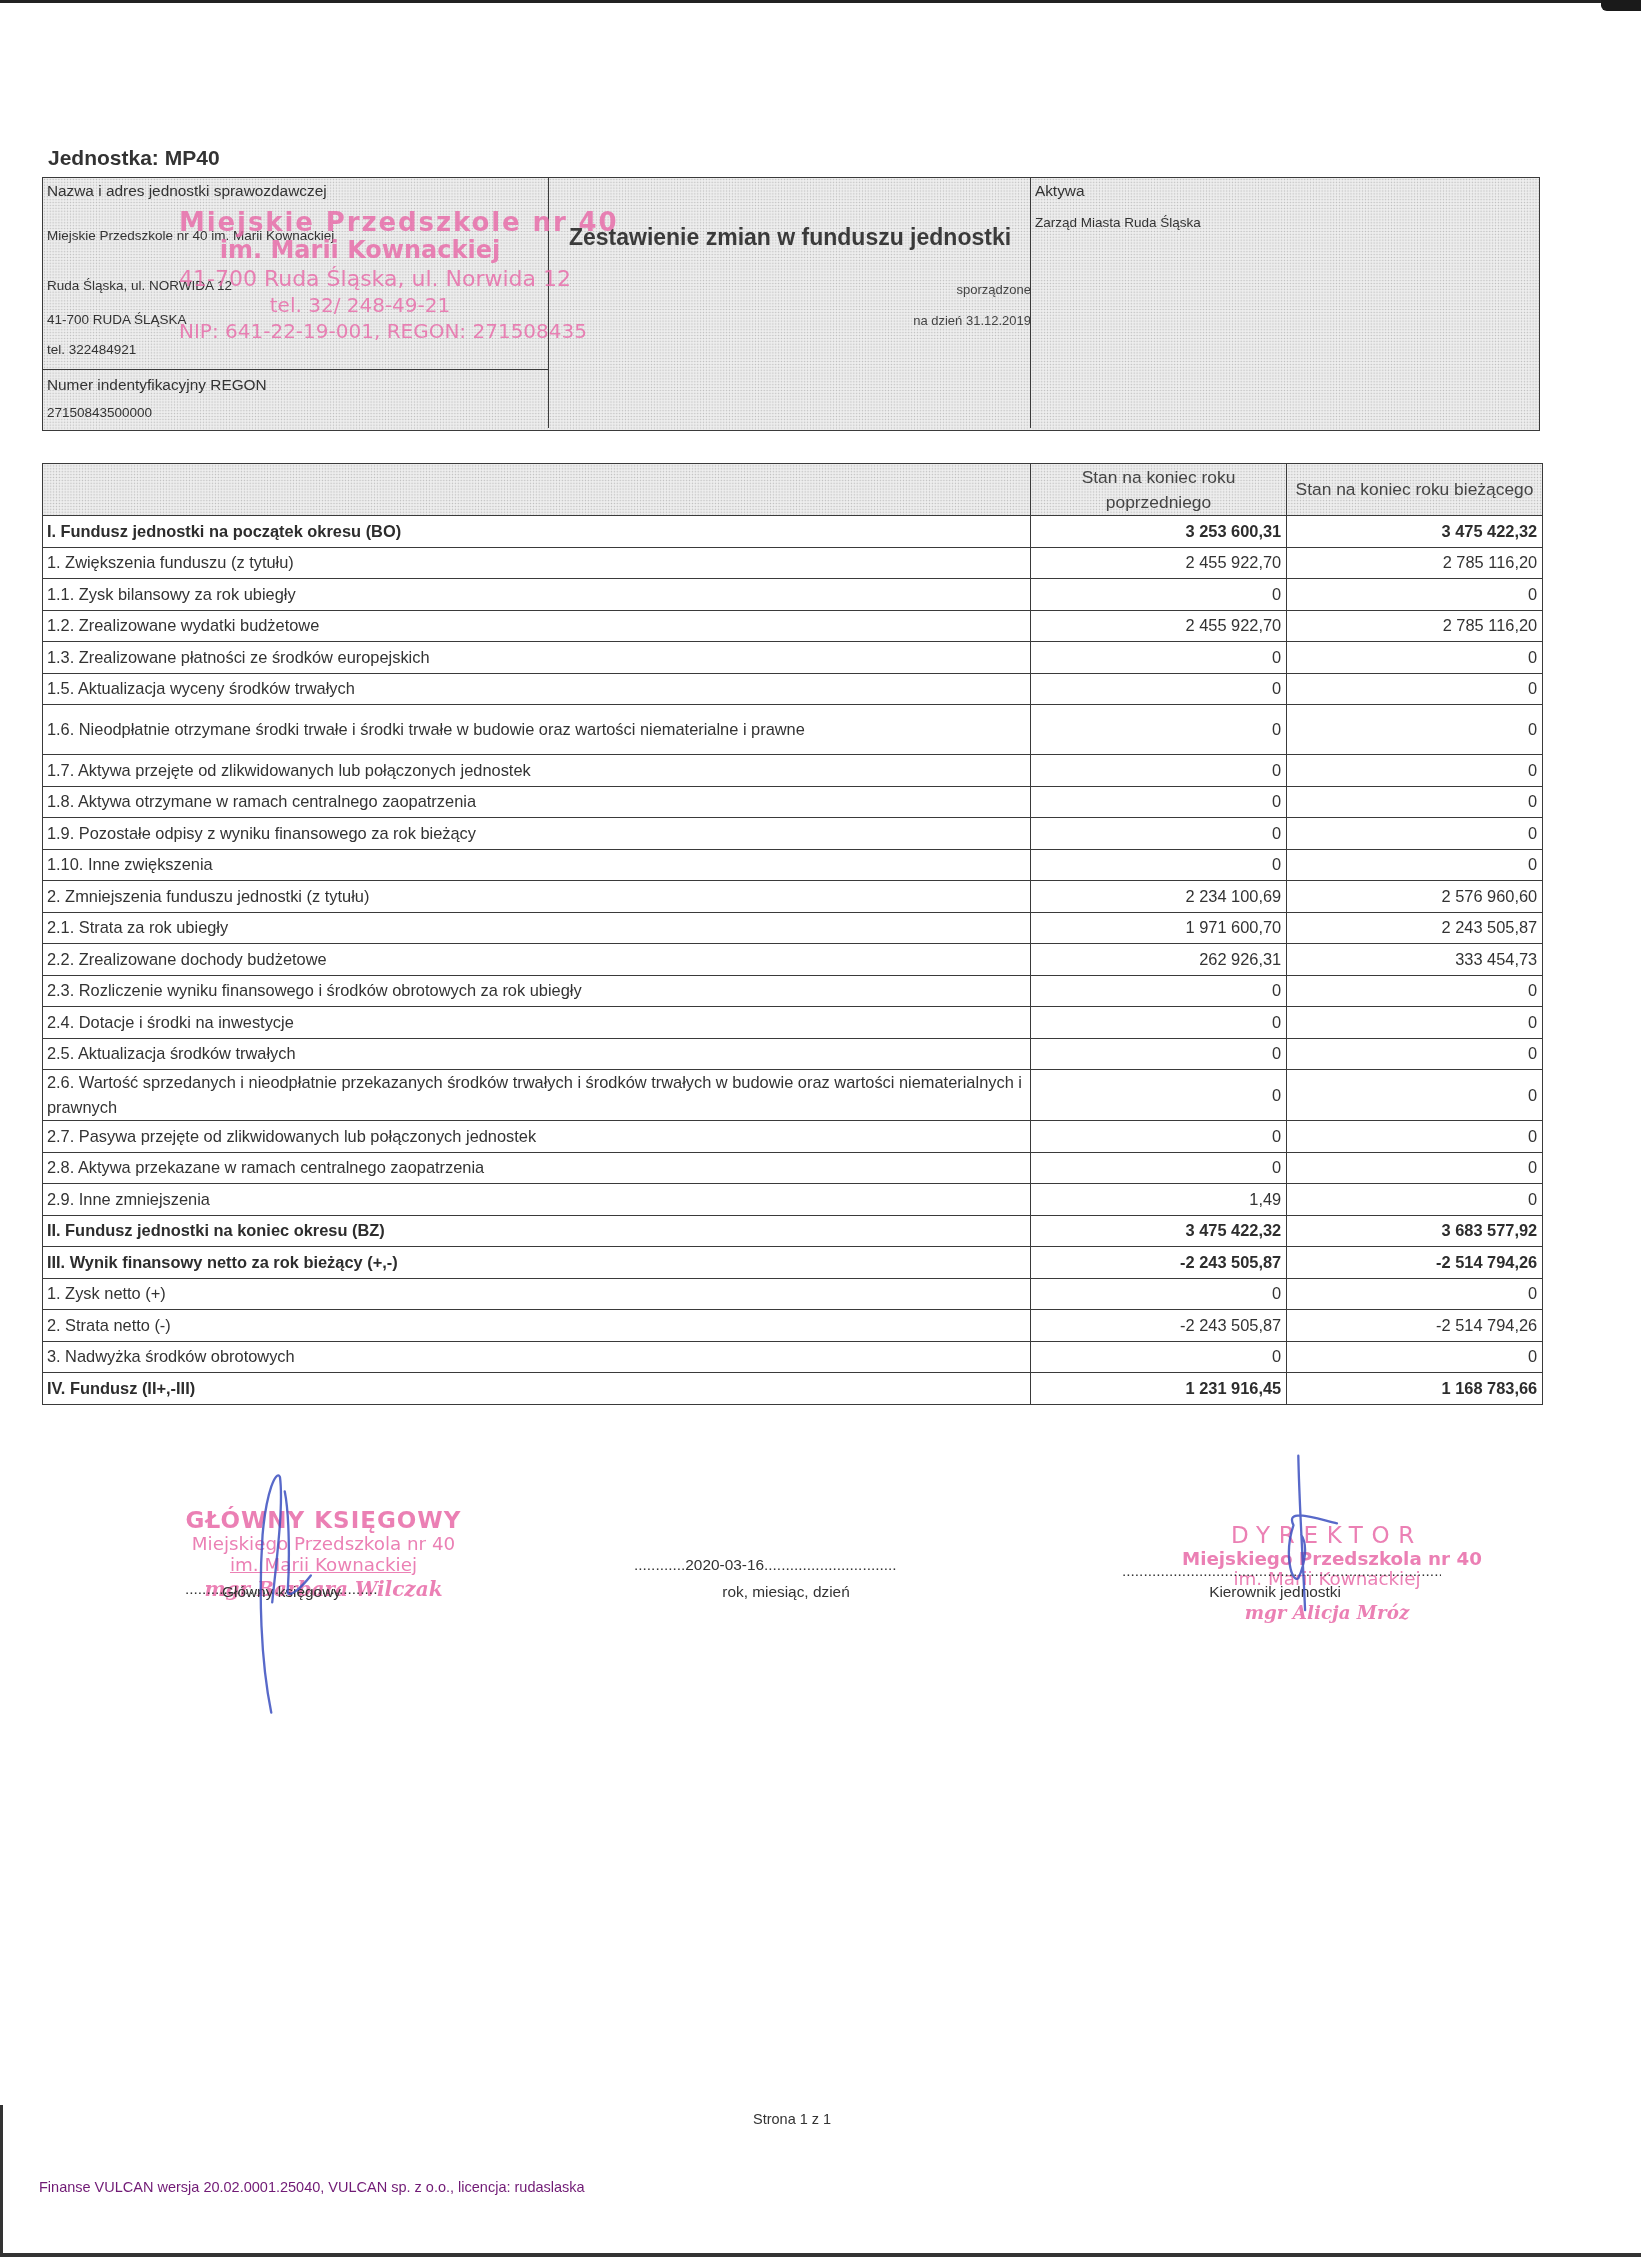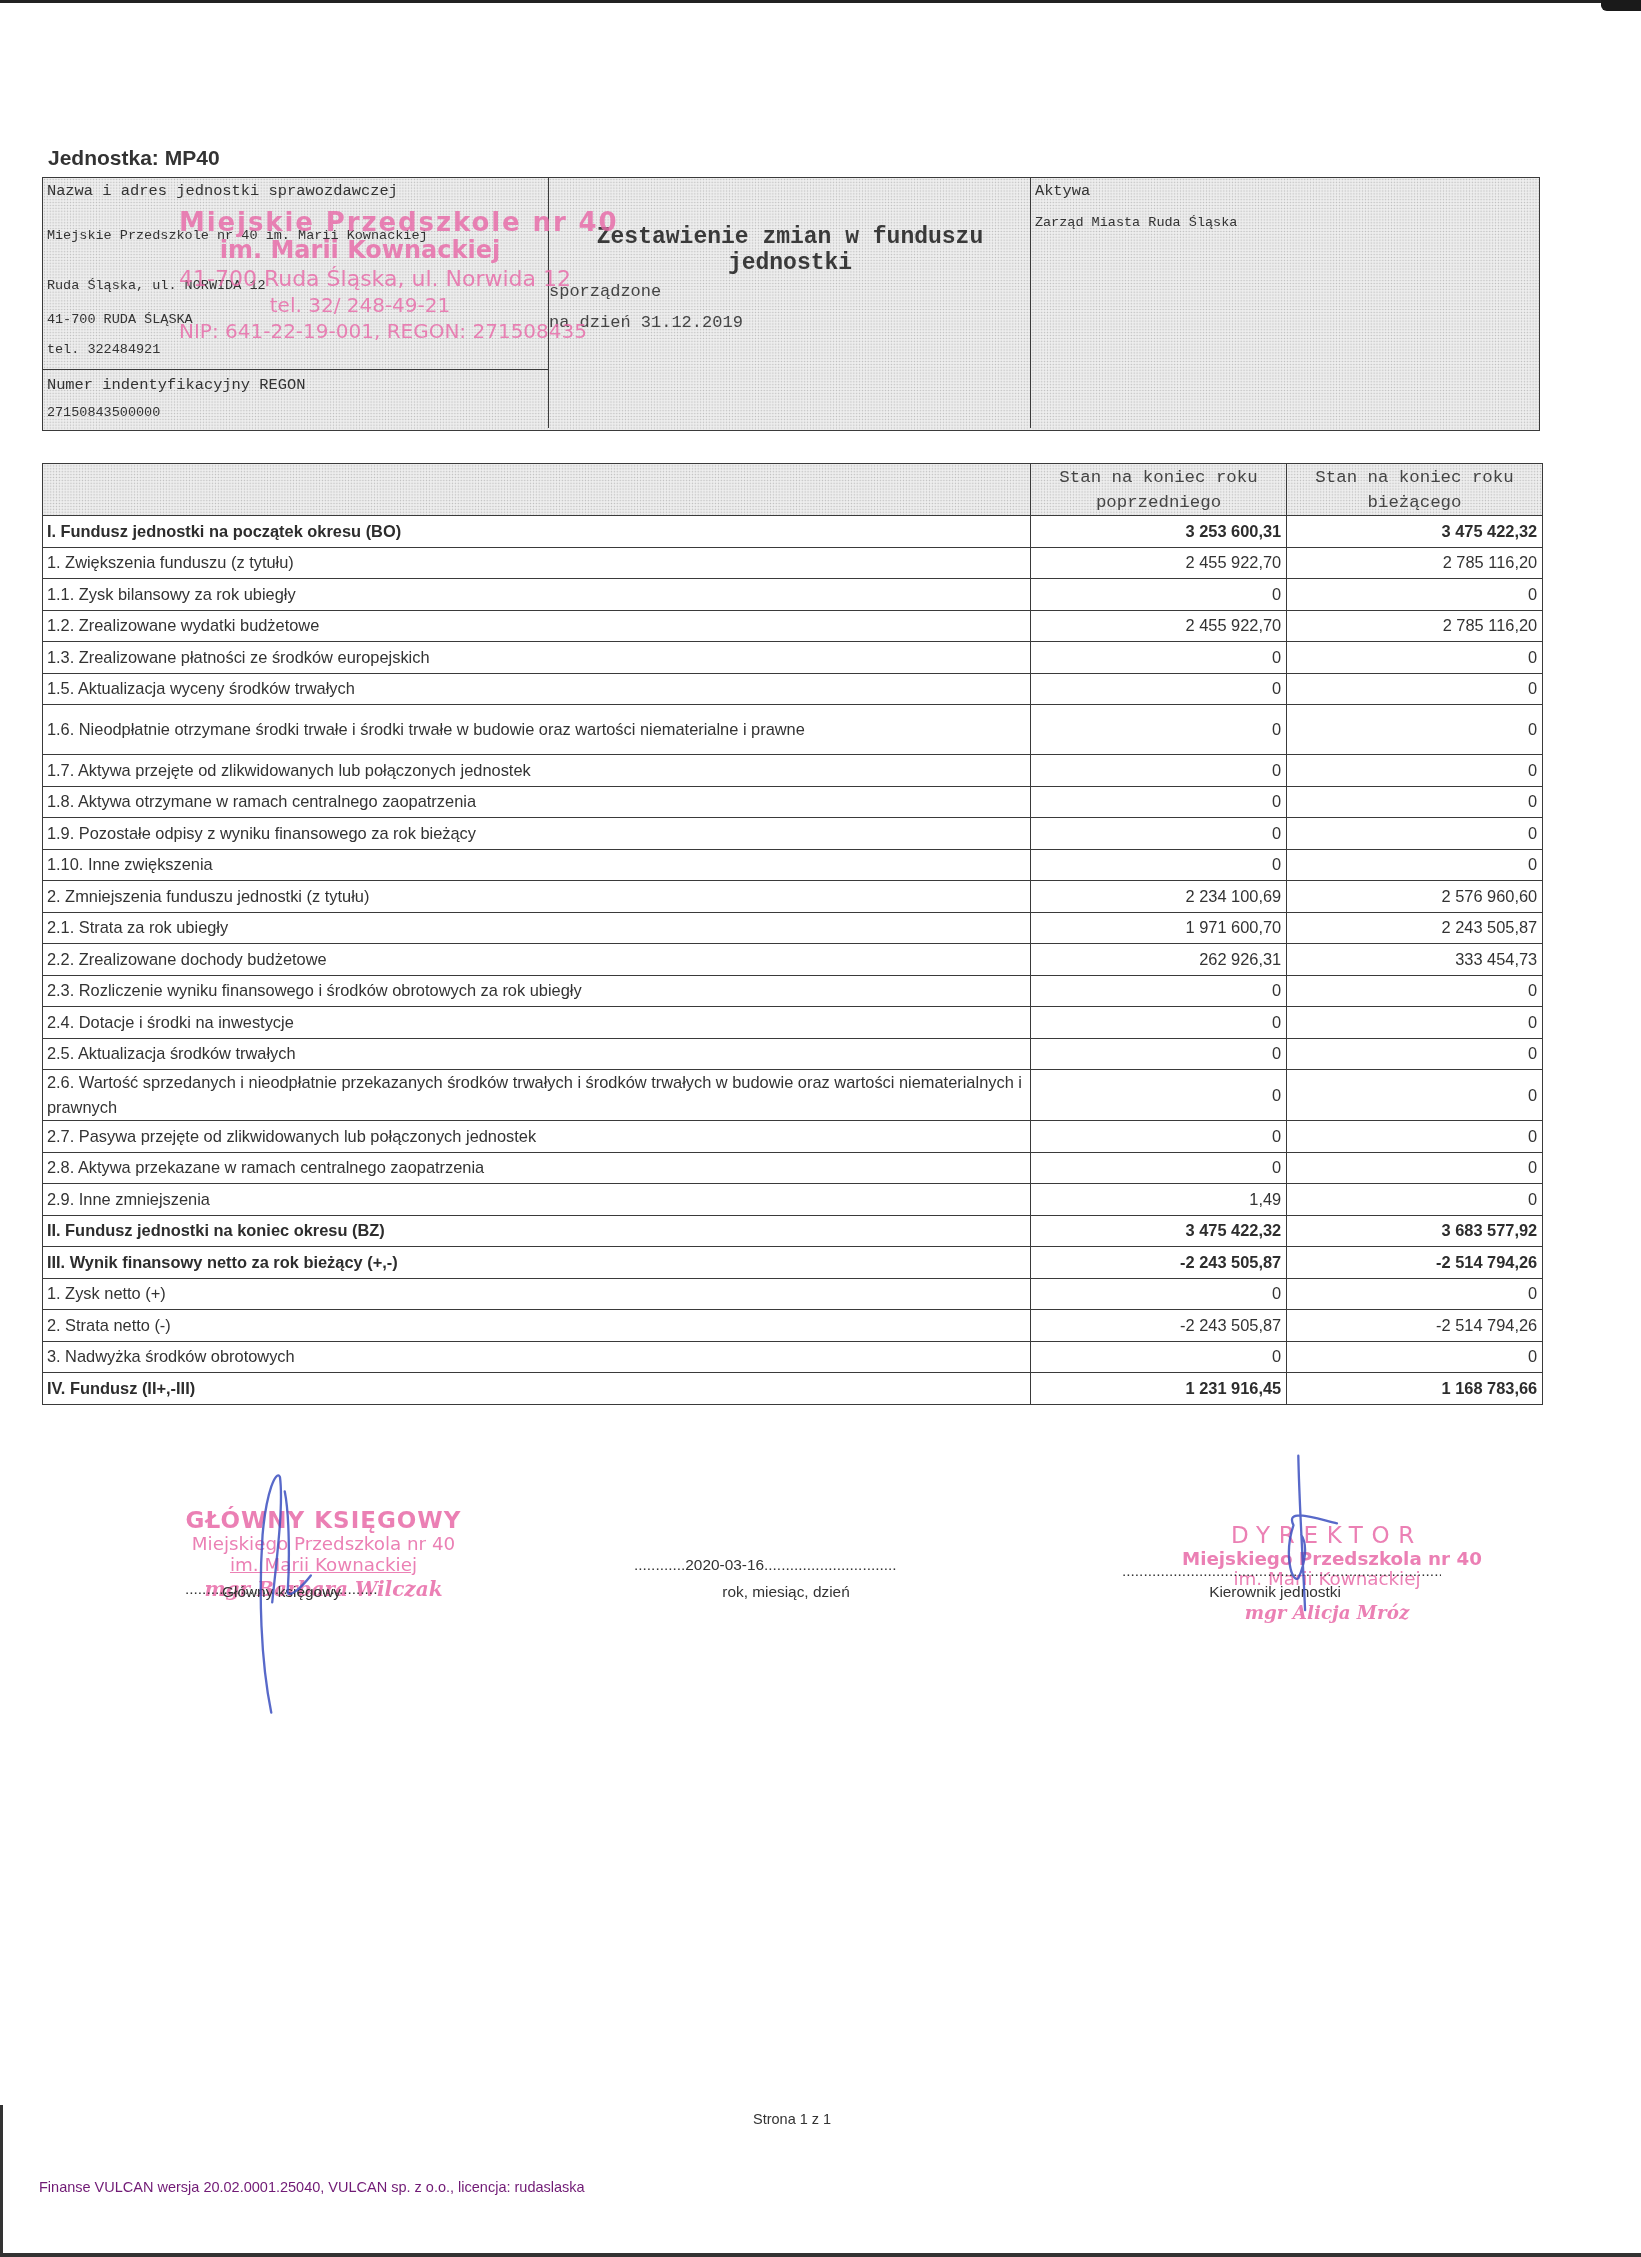--- a/index.html
+++ b/index.html
@@ -12,34 +12,33 @@
   .topbar-right { position: absolute; left: 1601px; top: 0; width: 41px; height: 10.6px; background: #1a1a1a; border-bottom-left-radius: 5.8px; }
   .botbar { position: absolute; left: 0; top: 2253px; width: 1641px; height: 4.8px; background: #333; }
   .leftbar { position: absolute; left: 0; top: 2105px; width: 2.9px; height: 153px; background: #333; }
 
   .unit-title { position: absolute; left: 48px; top: 146px; font-size: 21px; font-weight: bold; color: #333; }
 
   .dots {
     background-color: #eeeeee;
     background-image: radial-gradient(#bdbdbd 0.8px, transparent 1px);
     background-size: 2.9px 2.9px;
-    font-family: Liberation Mono, monospace;
   }
 
   
   .hbox { position: absolute; left: 42px; top: 177px; width: 1498px; height: 254px; border: 1.9px solid #3a3a3a; box-sizing: border-box; }
   .hcell { position: absolute; box-sizing: border-box; }
   .hc-left { left: 0; top: 0; width: 506px; height: 192px; border-right: 1.9px solid #3a3a3a; border-bottom: 1.9px solid #3a3a3a; }
   .hc-regon { left: 0; top: 192px; width: 506px; height: 58px; border-right: 1.9px solid #3a3a3a; padding-left: 29px; }
   .hc-mid { left: 506px; top: 0; width: 482px; height: 250px; border-right: 1.9px solid #3a3a3a; }
   .hc-right { left: 988px; top: 0; width: 506px; height: 250px; }
   .small { font-size: 13.5px; color: #333; position: absolute; left: 3.9px; }
   .lbl { font-size: 15.4px; color: #333; position: absolute; left: 3.9px; }
   .doc-title { position: absolute; left: 0; width: 482px; top: 46px; text-align: center; font-size: 23px; font-weight: bold; color: #3a3a3a; }
-  .mid-text { position: absolute; left: 0; width: 482px; text-align: left; font-size: 17px; color: #444; }
+  .mid-text { position: absolute; left: 0; width: 482px; text-align: right; font-size: 13px; color: #444; }
 
   
   .stamp { position: absolute; color: #e86aa8; opacity: 0.82; text-align: center; font-family: "DejaVu Sans", sans-serif; white-space: nowrap; }
   .stamp1 { left: 179px; top: 208px; width: 362px; }
   .stamp1 .s-l1 { font-size: 26px; font-weight: bold; letter-spacing: 1.9px; line-height: 29px; }
   .stamp1 .s-l2 { font-size: 24px; font-weight: bold; line-height: 27px; }
   .stamp1 .s-l3 { font-size: 22px; line-height: 29px; }
   .stamp1 .s-l4 { font-size: 20px; line-height: 25px; }
   .stamp1 .s-l5 { font-size: 20px; line-height: 27px; }
 

